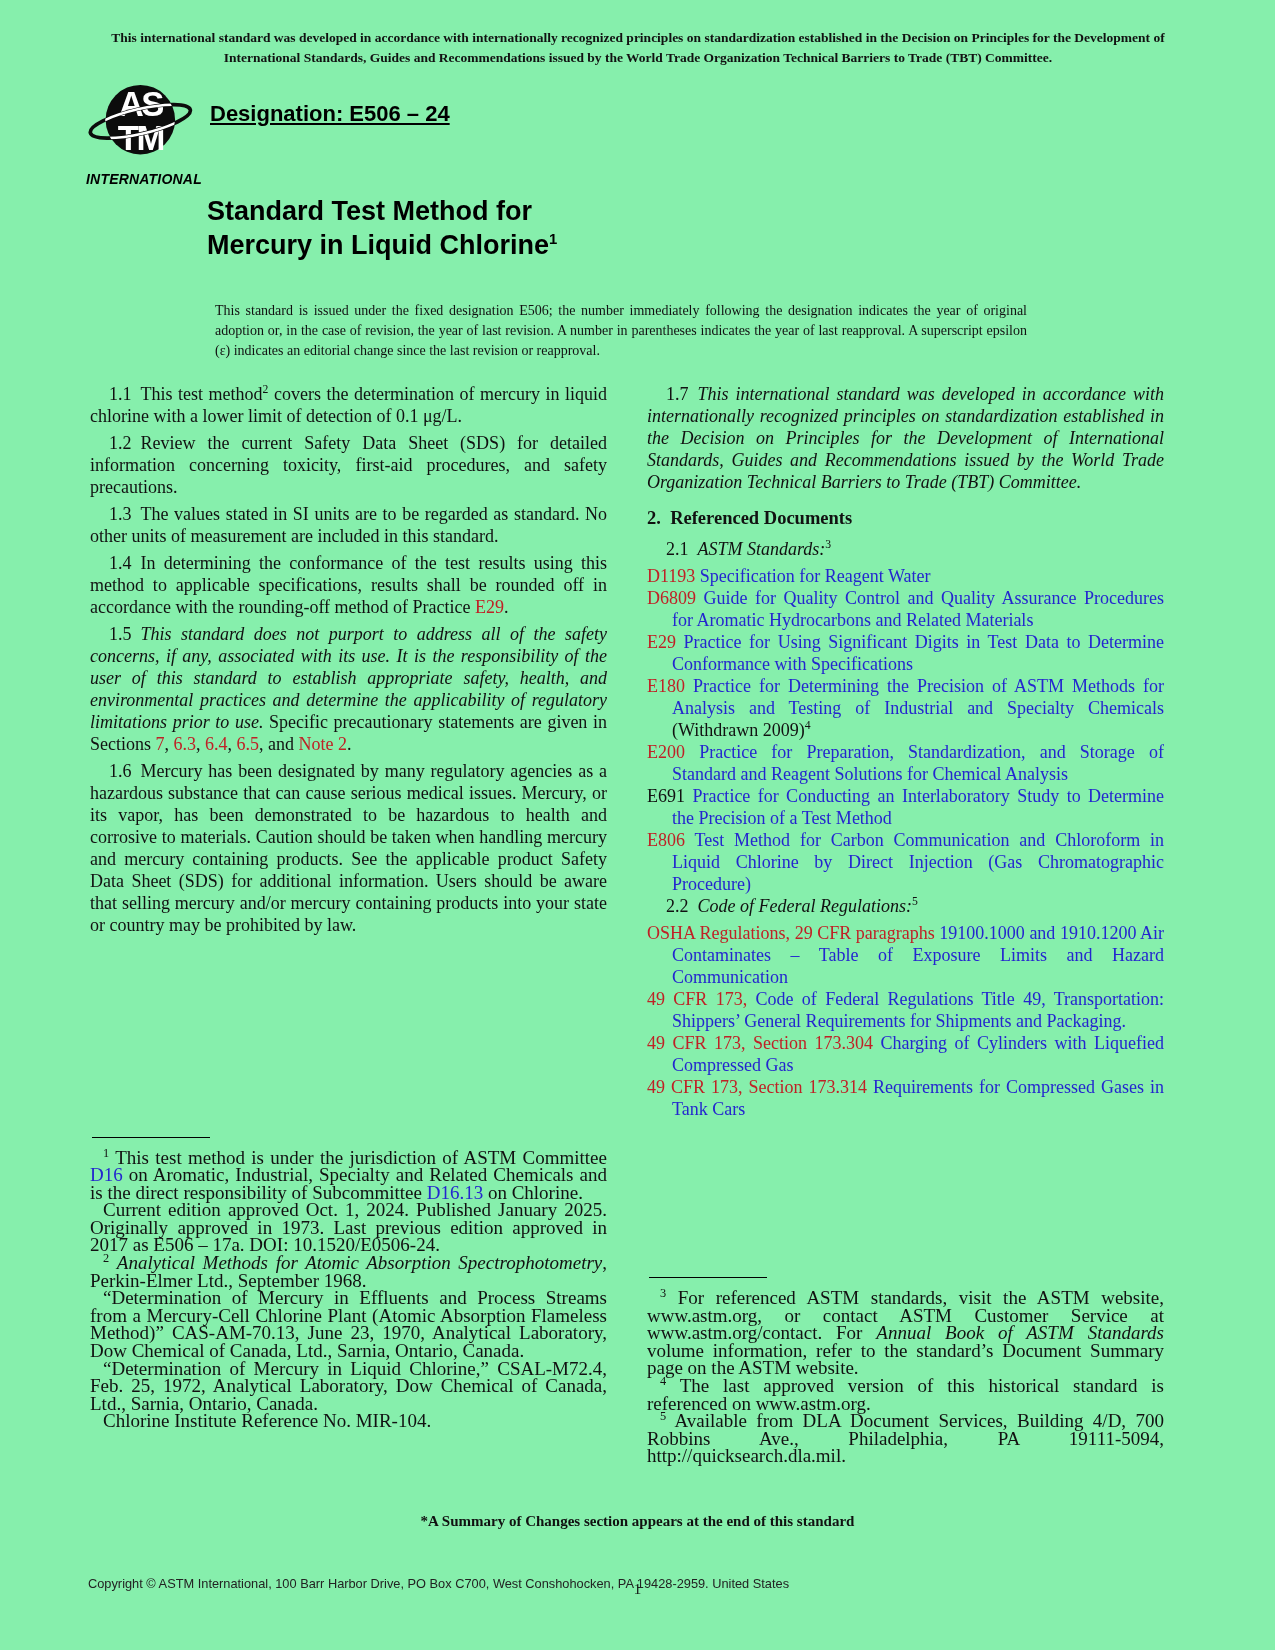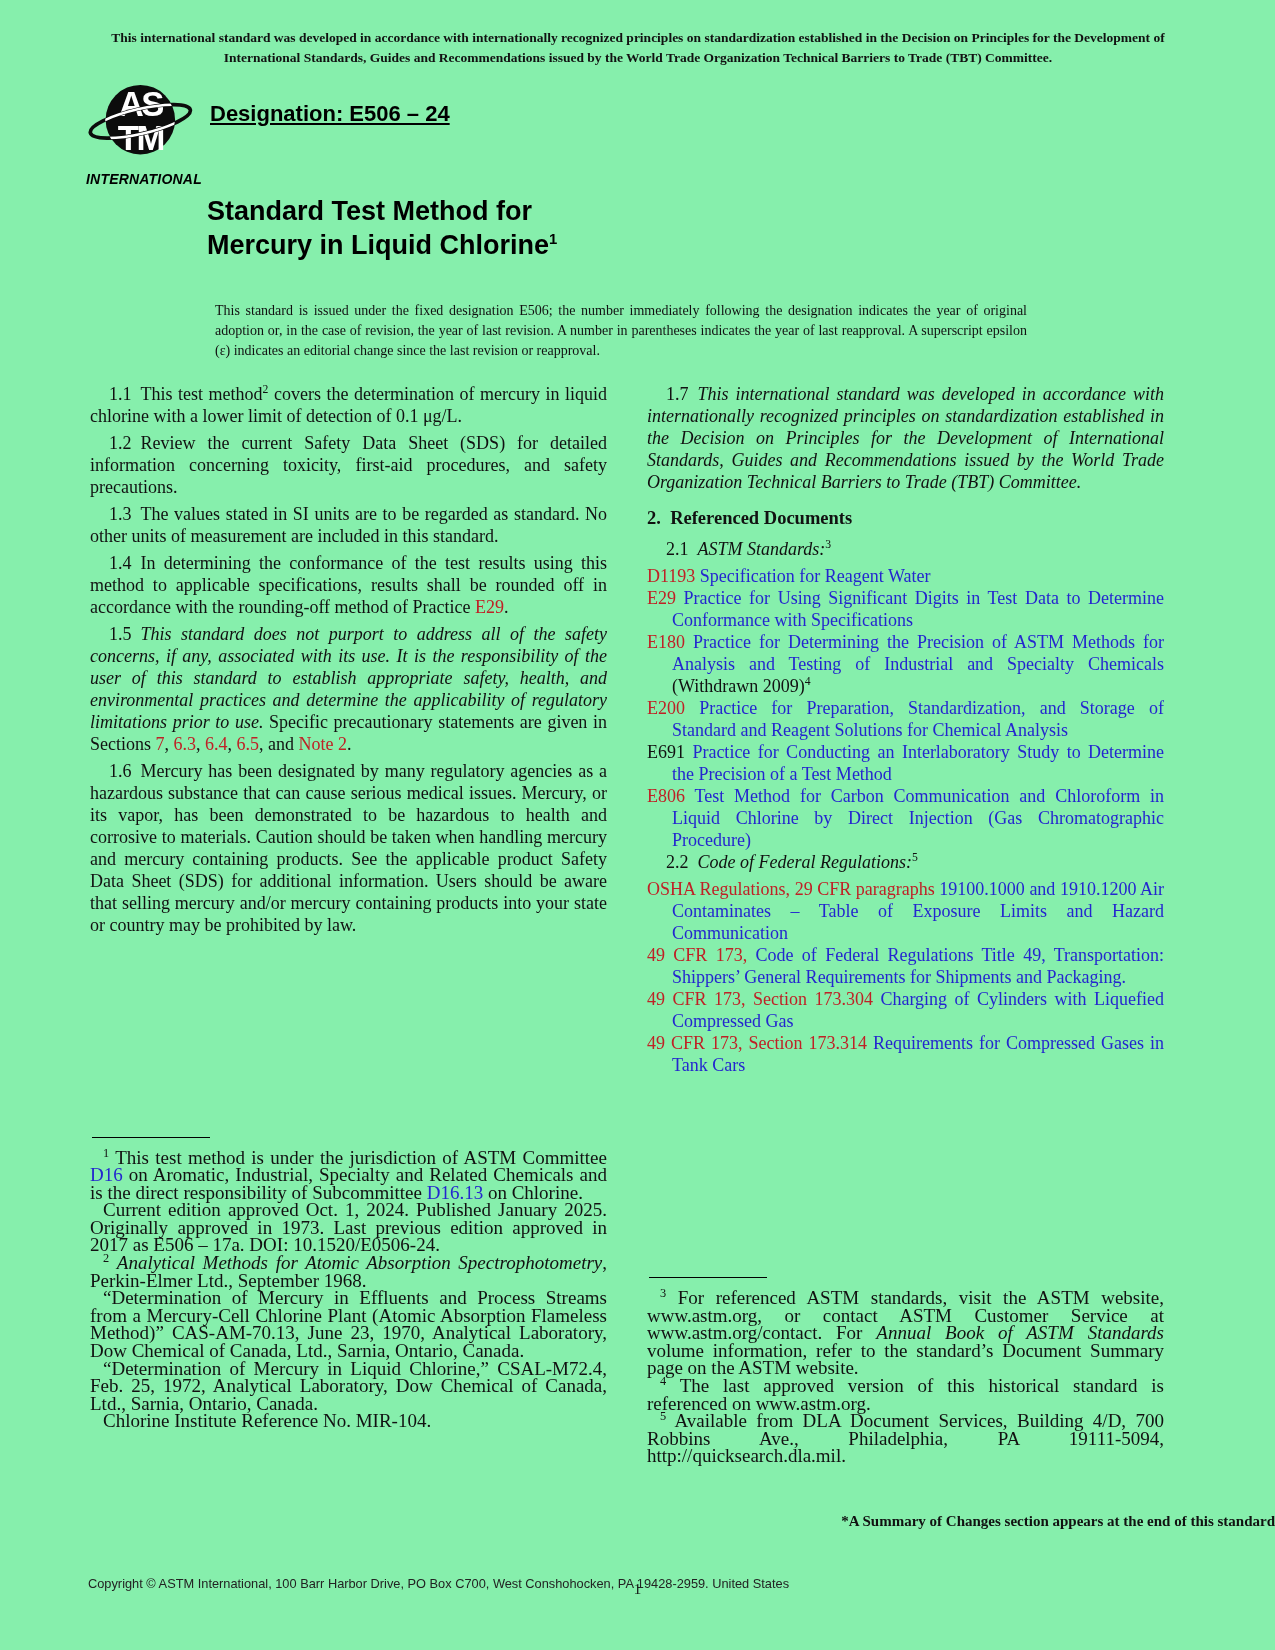--- a/index.html
+++ b/index.html
@@ -69,21 +69,21 @@
     border-top:1.6px solid #000;margin:0 0 11px 2px;
   }
   .blk-fn{font-size:19px;line-height:17.6px;text-indent:13px;text-align:justify;margin:0;}
   .s-i{font-style:italic;}
   .s-r{color:var(--link-red);}
   .s-b{color:var(--link-blue);margin-top:48px;}
   .col sup,.blk-fn sup{font-size:65%;line-height:0;}
   
   .summary-note{
     position:absolute;left:0;top:1513px;width:100%;margin:0;
-    text-align:right;font-weight:bold;font-size:15px;
+    text-align:center;font-weight:bold;font-size:15px;
   }
   .copyright{
     position:absolute;left:88px;top:1576px;margin:0;
     font-family:"Liberation Sans",sans-serif;
     font-size:12.8px;color:#222;
   }
   .pageno{
     position:absolute;left:0;top:1581px;width:100%;margin:0;
     text-align:center;font-size:15px;
   }
@@ -135,20 +135,21 @@
         <p class="blk-fn"><span>Chlorine Institute Reference No. MIR-104.</span></p>
       </div>
   </div>
 
   <div class="col col-right">
     <div class="body-blocks">
         <p class="blk-p"><span>1.7 </span><span class="s-i">This international standard was developed in accordance with internationally recognized principles on standardization established in the Decision on Principles for the Development of International Standards, Guides and Recommendations issued by the World Trade Organization Technical Barriers to Trade (TBT) Committee.</span></p>
         <p class="blk-h"><span>2. Referenced Documents</span></p>
         <p class="blk-p"><span>2.1 </span><span class="s-i">ASTM Standards:</span><sup>3</sup></p>
         <p class="blk-ref"><span class="s-r">D1193</span><span> </span><span class="s-b">Specification for Reagent Water</span></p>
+        <p class="blk-ref"><span class="s-r">D6809</span><span> </span><span class="s-b">Guide for Quality Control and Quality Assurance Procedures for Aromatic Hydrocarbons and Related Materials</span></p>
         <p class="blk-ref"><span class="s-r">E29</span><span> </span><span class="s-b">Practice for Using Significant Digits in Test Data to Determine Conformance with Specifications</span></p>
         <p class="blk-ref"><span class="s-r">E180</span><span> </span><span class="s-b">Practice for Determining the Precision of ASTM Methods for Analysis and Testing of Industrial and Specialty Chemicals</span><span> (Withdrawn 2009)</span><sup>4</sup></p>
         <p class="blk-ref"><span class="s-r">E200</span><span> </span><span class="s-b">Practice for Preparation, Standardization, and Storage of Standard and Reagent Solutions for Chemical Analysis</span></p>
         <p class="blk-ref"><span>E691</span><span> </span><span class="s-b">Practice for Conducting an Interlaboratory Study to Determine the Precision of a Test Method</span></p>
         <p class="blk-ref"><span class="s-r">E806</span><span> </span><span class="s-b">Test Method for Carbon Communication and Chloroform in Liquid Chlorine by Direct Injection (Gas Chromatographic Procedure)</span></p>
         <p class="blk-p"><span>2.2 </span><span class="s-i">Code of Federal Regulations:</span><sup>5</sup></p>
         <p class="blk-ref"><span class="s-r">OSHA Regulations, 29 CFR paragraphs</span><span> </span><span class="s-b">19100.1000 and 1910.1200 Air Contaminates – Table of Exposure Limits and Hazard Communication</span></p>
         <p class="blk-ref"><span class="s-r">49 CFR 173,</span><span> </span><span class="s-b">Code of Federal Regulations Title 49, Transportation: Shippers’ General Requirements for Shipments and Packaging.</span></p>
         <p class="blk-ref"><span class="s-r">49 CFR 173, Section 173.304</span><span> </span><span class="s-b">Charging of Cylinders with Liquefied Compressed Gas</span></p>
         <p class="blk-ref"><span class="s-r">49 CFR 173, Section 173.314</span><span> </span><span class="s-b">Requirements for Compressed Gases in Tank Cars</span></p>

